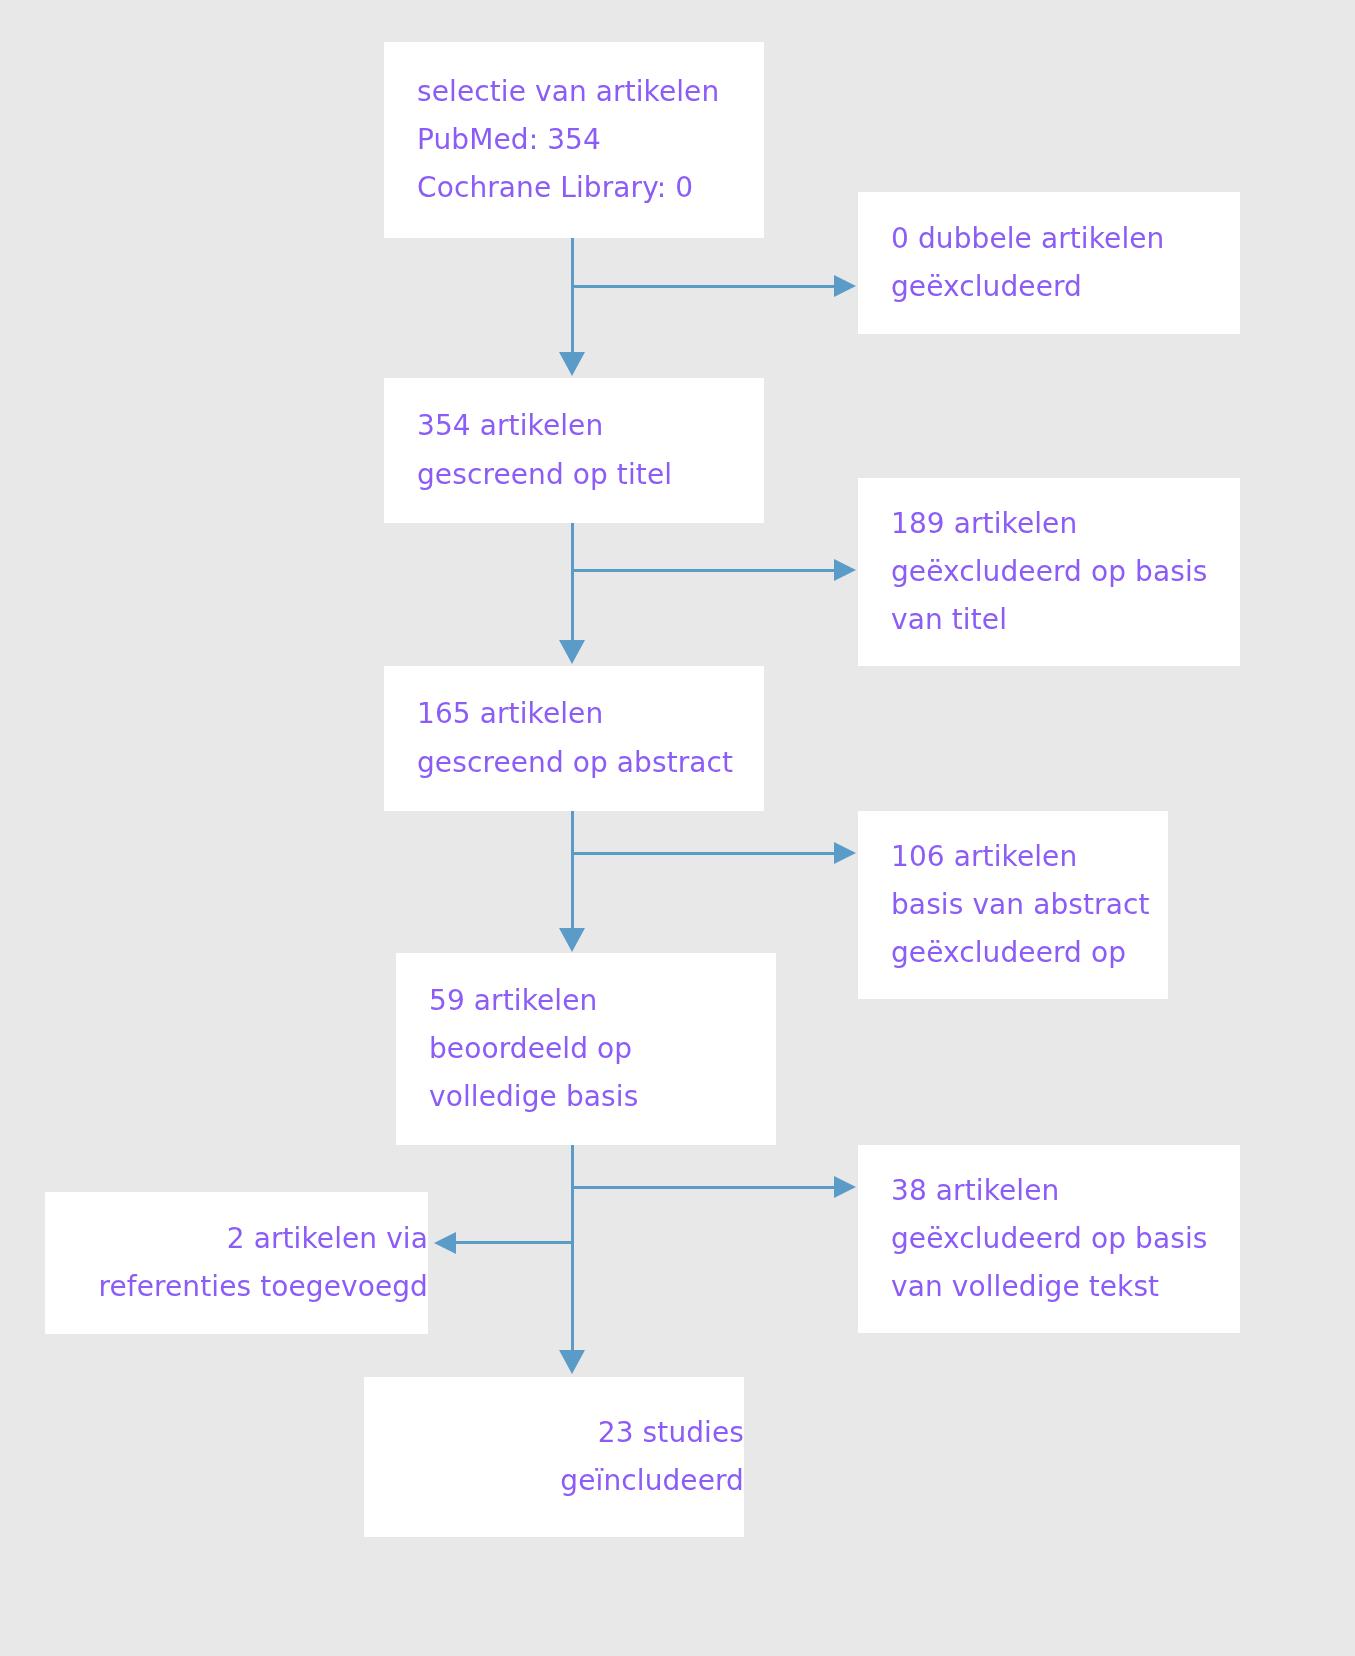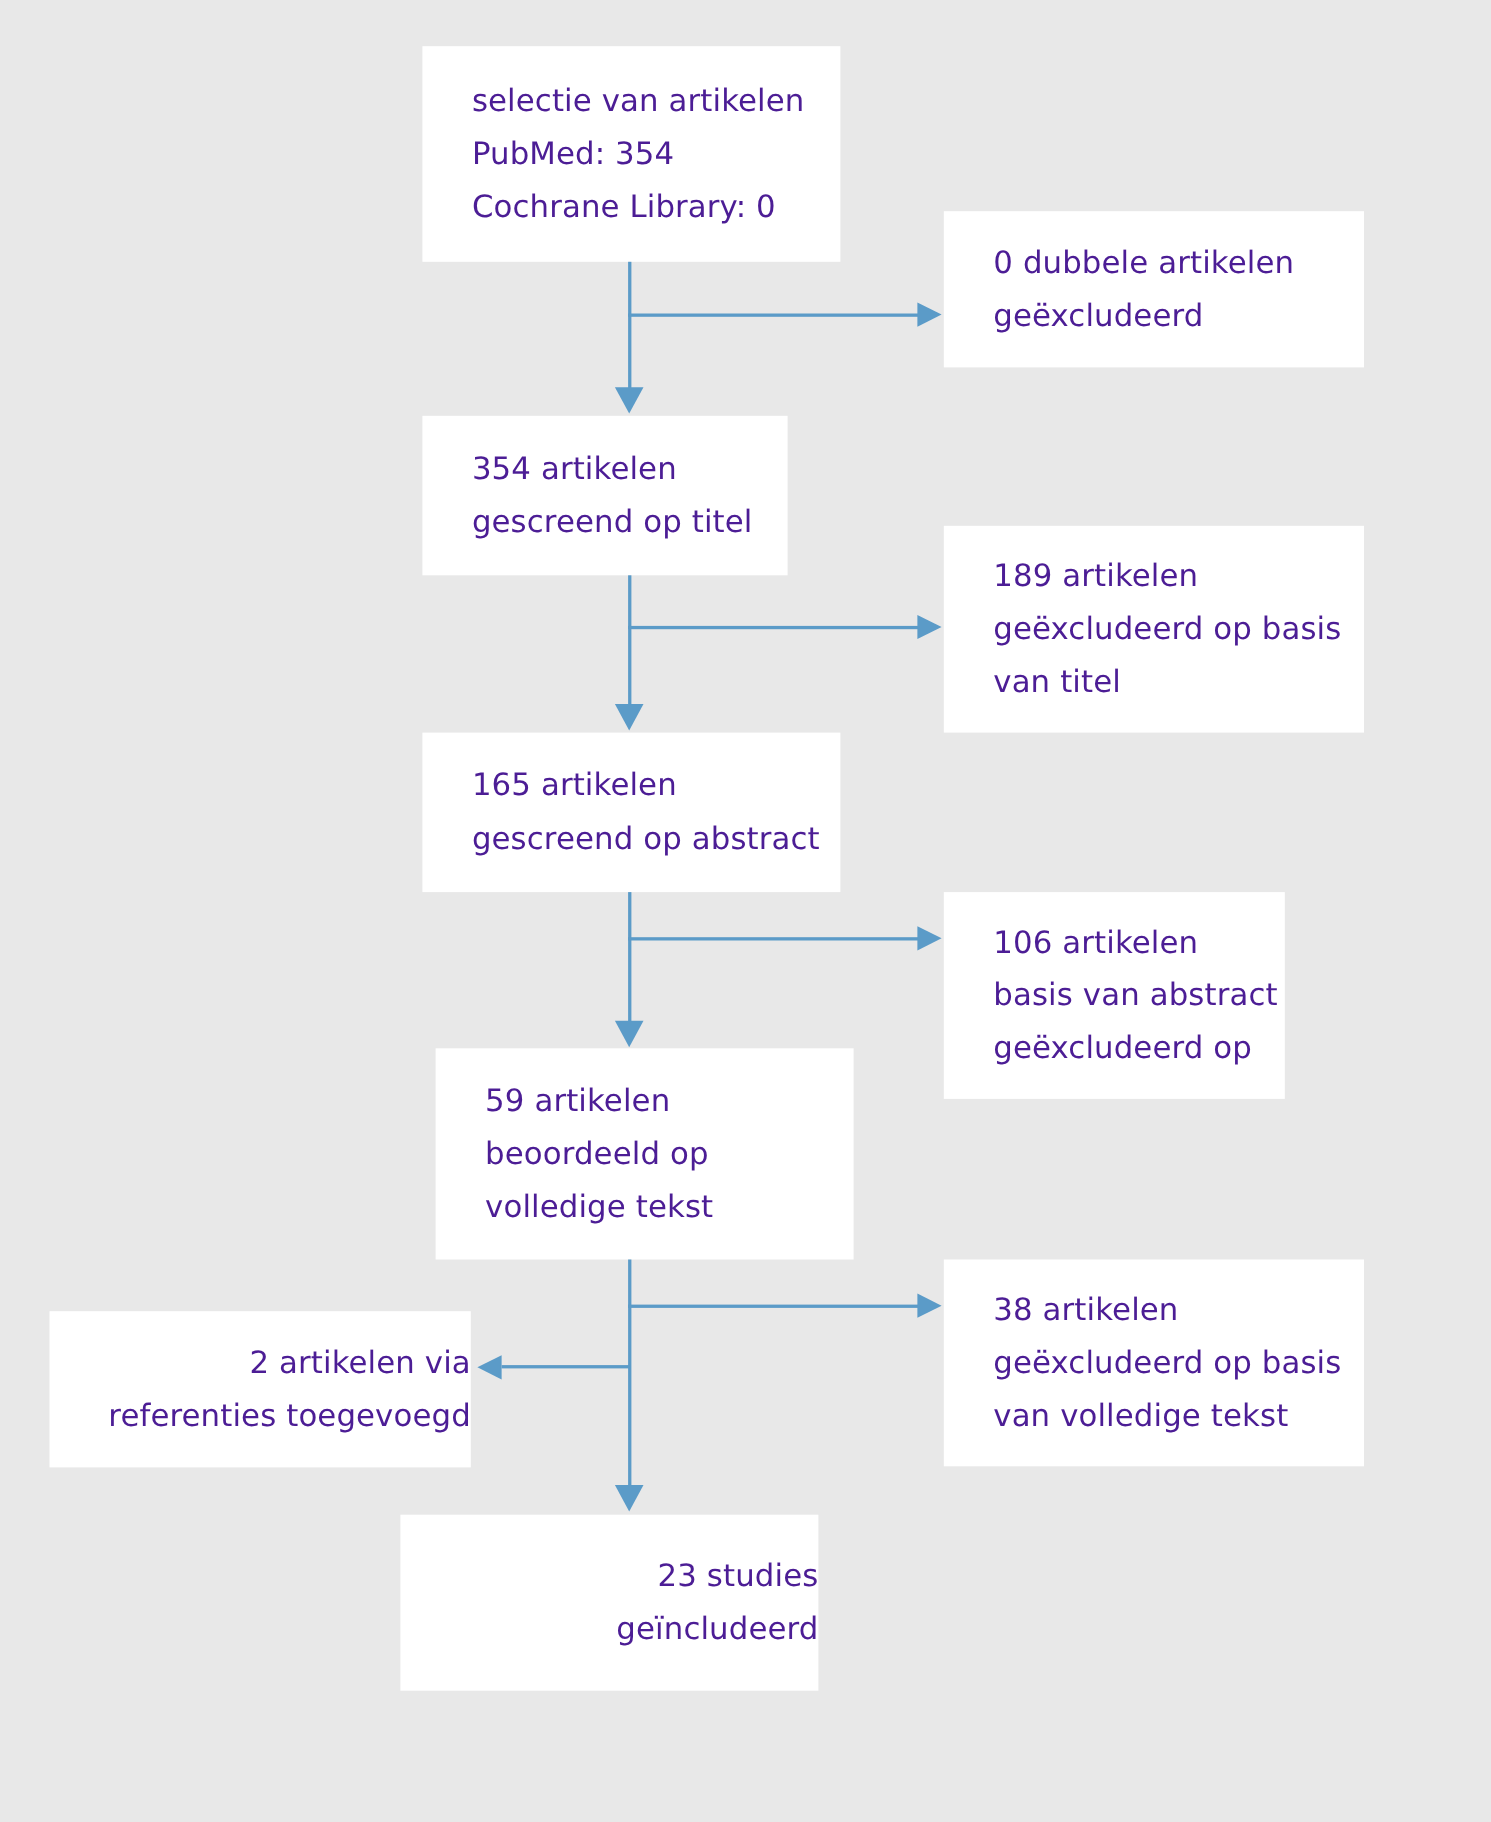--- a/index.html
+++ b/index.html
@@ -21,23 +21,23 @@
     position: absolute;
     background: #ffffff;
     box-sizing: border-box;
     display: flex;
     flex-direction: column;
     justify-content: center;
   }
   .box .line {
     font-size: 28px;
     line-height: 1.72;
-    color: #4c1d95;
+    color: #8b5cf6;
     white-space: pre;
-    padding-left: 45px;
+    padding-left: 33px;
     letter-spacing: 0.1px;
   }
   .conn {
     position: absolute;
     background: #5b9bc8;
   }
   .conn-v { width: 3px; }
   .conn-h { height: 3px; }
   .arrow-down {
     position: absolute;
@@ -76,21 +76,21 @@
   <div class="arrow-down" style="left:559px; top:352px;"></div>
 
   <div class="conn conn-h" style="left:571px; top:285px; width:265px; height:3px;"></div>
   <div class="arrow-right" style="left:834px; top:275px;"></div>
 
   <div class="box" style="left:858px; top:192px; width:382px; height:142px;">
     <div class="line">0 dubbele artikelen</div>
     <div class="line">geëxcludeerd</div>
   </div>
 
-  <div class="box" style="left:384px; top:378px; width:332px; height:145px;">
+  <div class="box" style="left:384px; top:378px; width:380px; height:145px;">
     <div class="line">354 artikelen</div>
     <div class="line">gescreend op titel</div>
   </div>
 
   <div class="conn conn-v" style="left:571px; top:523px; width:3px; height:122px;"></div>
   <div class="arrow-down" style="left:559px; top:640px;"></div>
 
   <div class="conn conn-h" style="left:571px; top:569px; width:265px; height:3px;"></div>
   <div class="arrow-right" style="left:834px; top:559px;"></div>
 
@@ -113,21 +113,21 @@
 
   <div class="box" style="left:858px; top:811px; width:310px; height:188px;">
     <div class="line">106 artikelen</div>
     <div class="line">basis van abstract</div>
     <div class="line">geëxcludeerd op</div>
   </div>
 
   <div class="box" style="left:396px; top:953px; width:380px; height:192px;">
     <div class="line">59 artikelen</div>
     <div class="line">beoordeeld op</div>
-    <div class="line">volledige tekst</div>
+    <div class="line">volledige basis</div>
   </div>
 
   <div class="conn conn-v" style="left:571px; top:1145px; width:3px; height:212px;"></div>
   <div class="arrow-down" style="left:559px; top:1350px;"></div>
 
   <div class="conn conn-h" style="left:571px; top:1186px; width:265px; height:3px;"></div>
   <div class="arrow-right" style="left:834px; top:1176px;"></div>
 
   <div class="conn conn-h" style="left:456px; top:1241px; width:117px; height:3px;"></div>
   <div class="arrow-left" style="left:434px; top:1232px;"></div>

